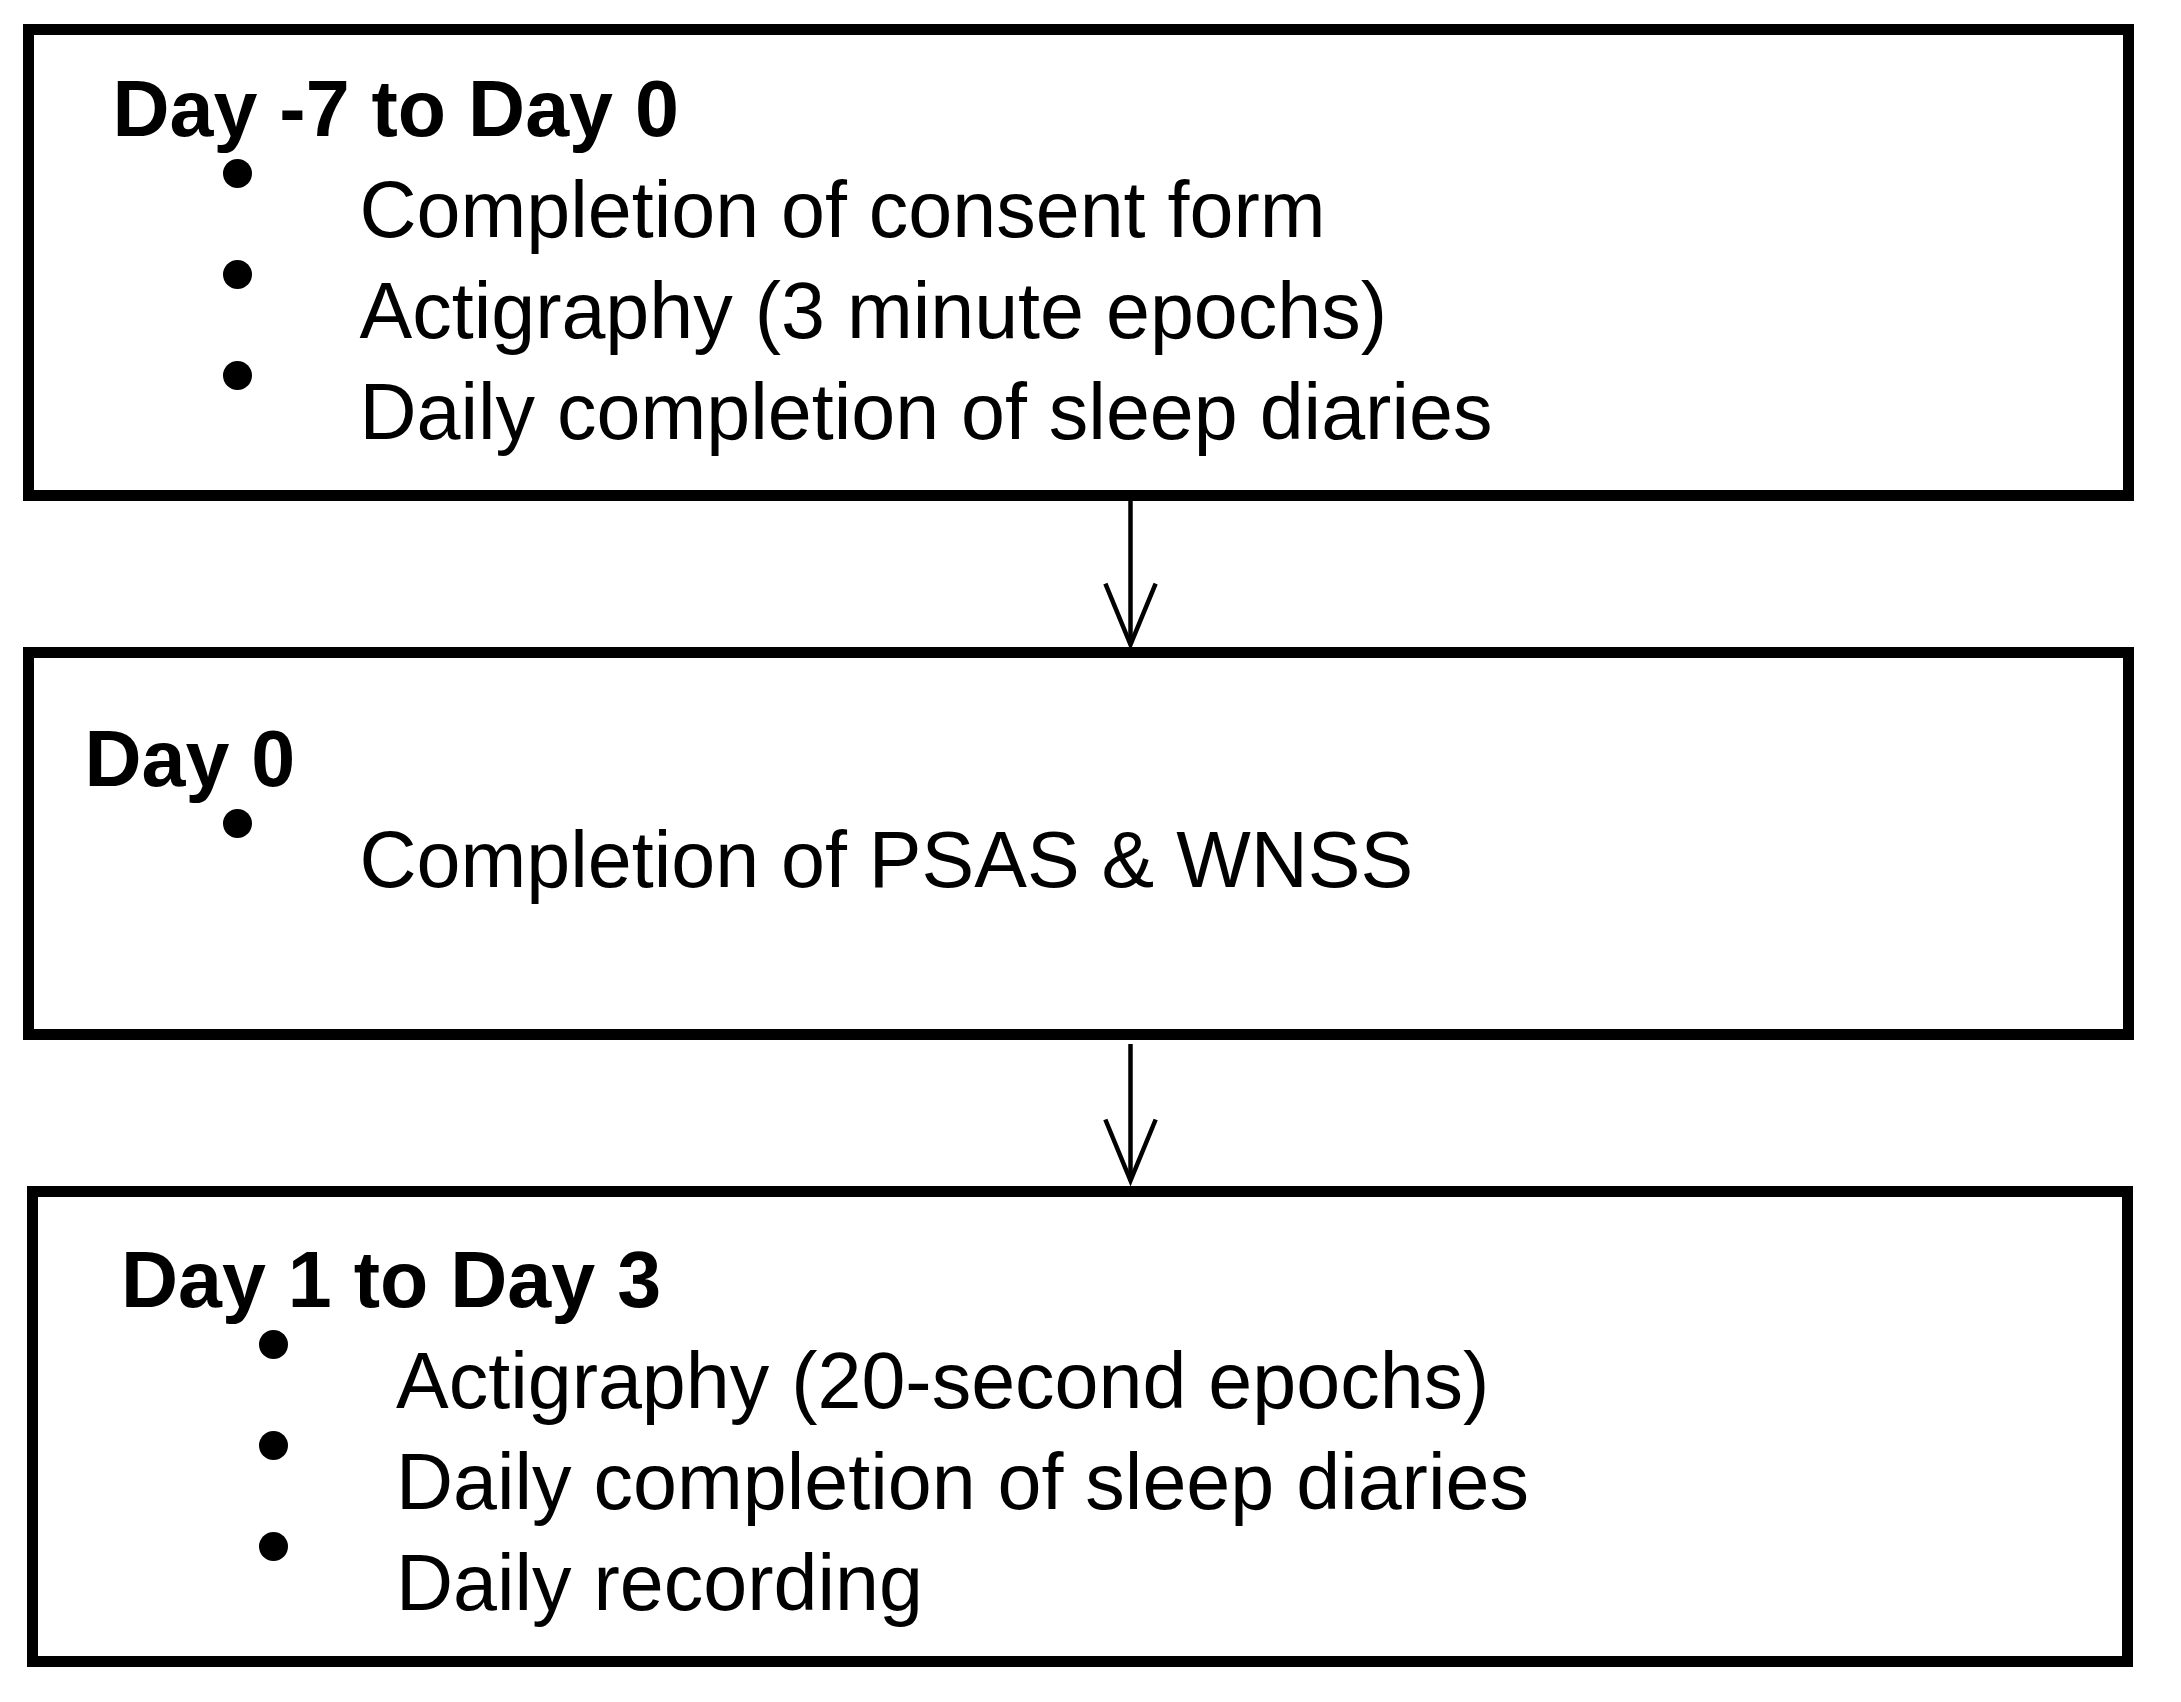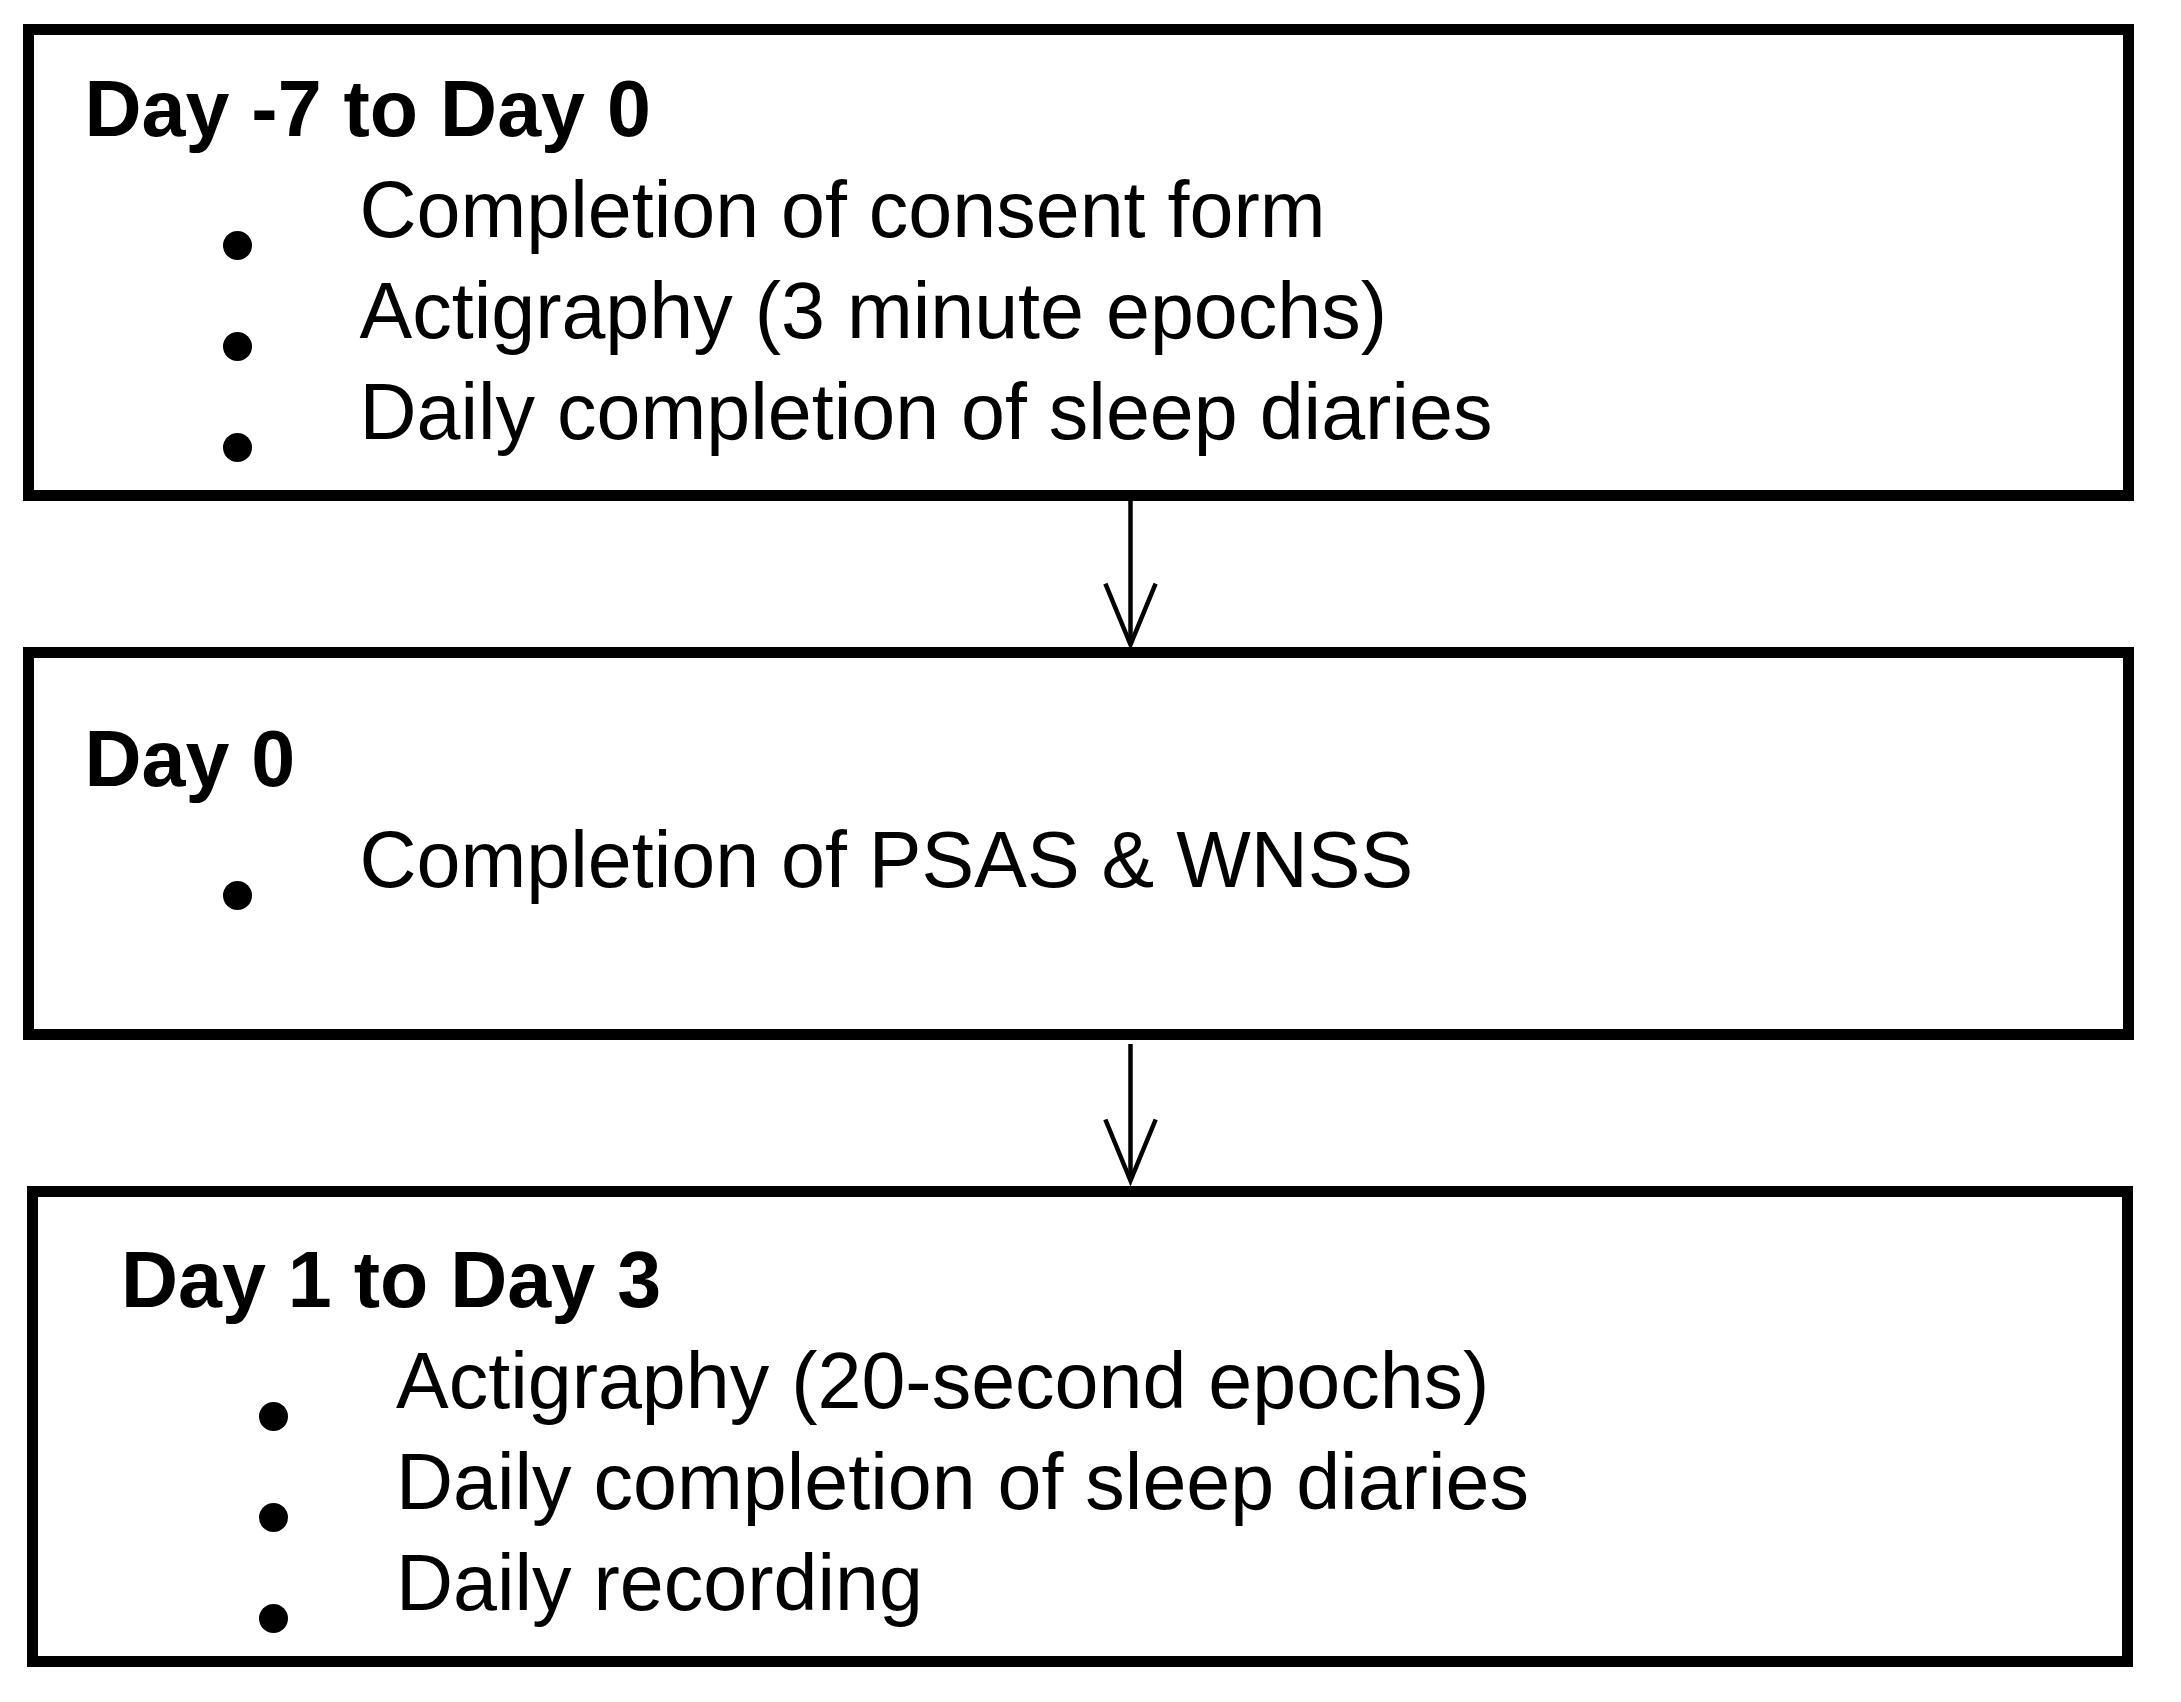--- a/index.html
+++ b/index.html
@@ -30,32 +30,32 @@
   .box3 { left: 27px;  top: 1186px; width: 2106px; height: 481px; padding-left: 32px; }
 
   .box-title {
     margin: 0;
     padding: 0 0 0 51px;
     font-size: 79px;
     font-weight: bold;
     line-height: 101px;
     white-space: nowrap;
   }
-  .box1 .box-title { padding-top: 23.4px; }
+  .box1 .box-title { padding-top: 23.4px; margin-left: 28px; }
   .box2 .box-title { padding-top: 50px; }
   .box3 .box-title { padding-top: 31.5px; }
 
   .items {
     list-style: none;
     margin: 0;
     padding: 0;
   }
   .item {
     display: flex;
-    align-items: flex-end;
+    align-items: flex-start;
     height: 101px;
     padding-left: 189px;
     white-space: nowrap;
   }
   .bullet {
     flex: 0 0 auto;
     width: 29px;
     height: 29px;
     border-radius: 50%;
     background: #000000;

